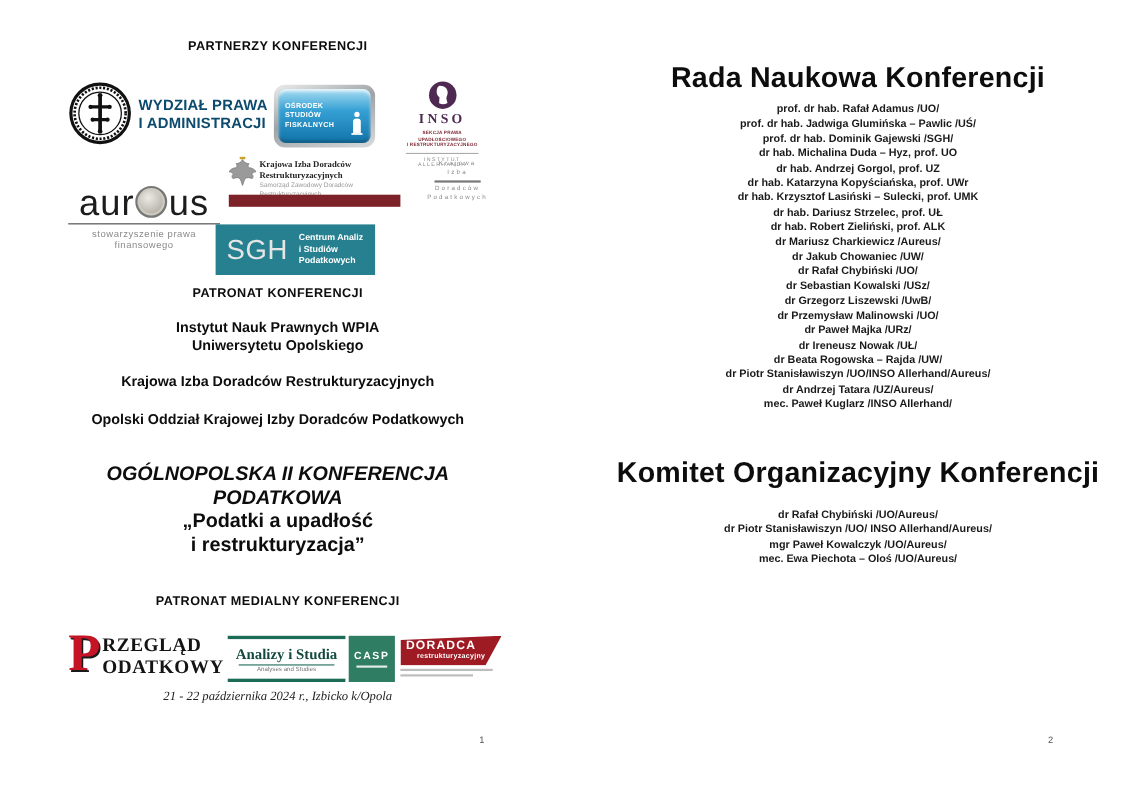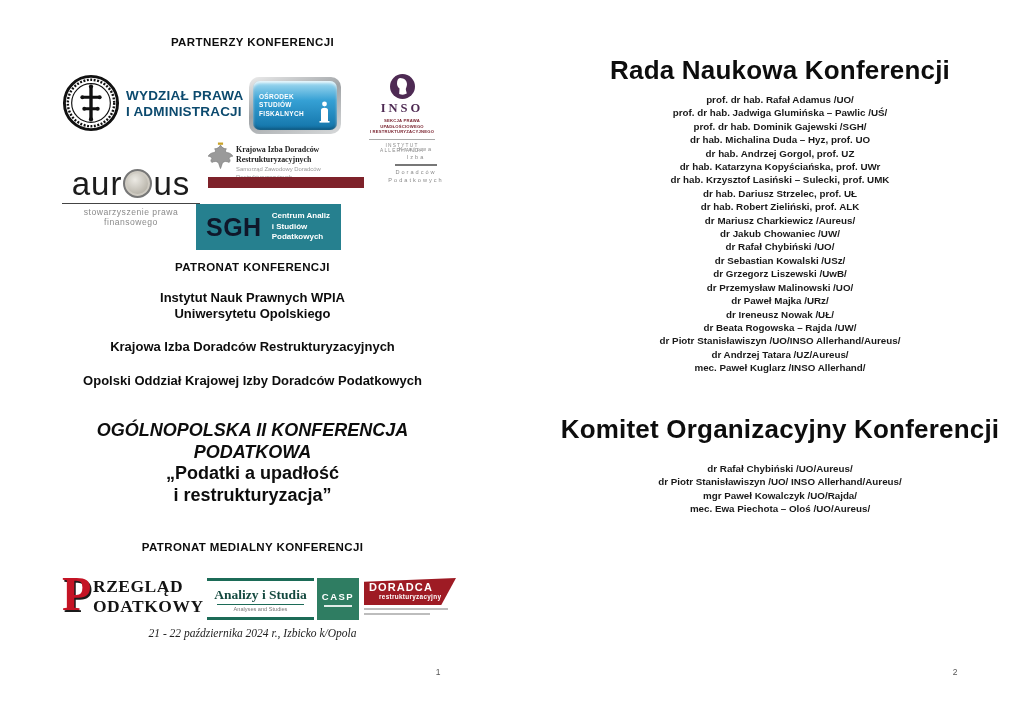--- a/index.html
+++ b/index.html
@@ -46,21 +46,21 @@
   .kidr-line1{font-family:"Liberation Serif",serif;font-size:7.9px;font-weight:bold;color:#222;line-height:10px;}
   .kidr-line2{font-size:5.9px;color:#999;line-height:8px;}
   .kidr-bar{position:absolute;left:0;bottom:0;width:156px;height:11px;background:var(--kidr-maroon,#7E222A);}
 
   #kidp-logo{position:absolute;left:384px;top:146px;width:64px;text-align:center;color:#8a8a8a;}
   .kidp-t{font-size:5.6px;letter-spacing:2px;line-height:7.5px;}
   .kidp-rule{height:2px;background:#777;width:42px;margin:3px auto;}
 
   #sgh-logo{position:absolute;left:196px;top:204px;width:145px;height:46px;background:var(--sgh-teal,#26808F);
             display:flex;align-items:center;padding:0 10px;box-sizing:border-box;gap:10px;}
-  .sgh-abbr{color:#0f172a;font-weight:bold;font-size:25px;letter-spacing:.5px;}
+  .sgh-abbr{color:#e5e5e5;font-weight:normal;font-size:25px;letter-spacing:.5px;}
   .sgh-lines{color:#fff;font-size:8px;font-weight:bold;line-height:10.5px;}
 
   
   .patron-line{position:absolute;left:30px;width:445px;text-align:center;font-weight:bold;
                font-size:13px;line-height:16px;color:#0d0d0d;}
   #conf-title{position:absolute;left:30px;top:420px;width:445px;text-align:center;
               font-weight:bold;font-size:18px;line-height:21.5px;color:#0d0d0d;}
   .italic{font-style:italic;}
 
   
@@ -277,19 +277,19 @@
       <div class="member-line">dr Piotr Stanisławiszyn /UO/INSO Allerhand/Aureus/</div>
       <div class="member-line">dr Andrzej Tatara /UZ/Aureus/</div>
       <div class="member-line">mec. Paweł Kuglarz /INSO Allerhand/</div>
     </div>
 
   <div class="big-heading" style="top:414px">Komitet Organizacyjny Konferencji</div>
 
   <div class="member-list" style="top:462px">
       <div class="member-line">dr Rafał Chybiński /UO/Aureus/</div>
       <div class="member-line">dr Piotr Stanisławiszyn /UO/ INSO Allerhand/Aureus/</div>
-      <div class="member-line">mgr Paweł Kowalczyk /UO/Rajda/</div>
+      <div class="member-line">mgr Paweł Kowalczyk /UO/Aureus/</div>
       <div class="member-line">mec. Ewa Piechota – Oloś /UO/Aureus/</div>
     </div>
 
   <div id="page2-num" class="page-num">2</div>
 
 </div>
 
 </body></html>

